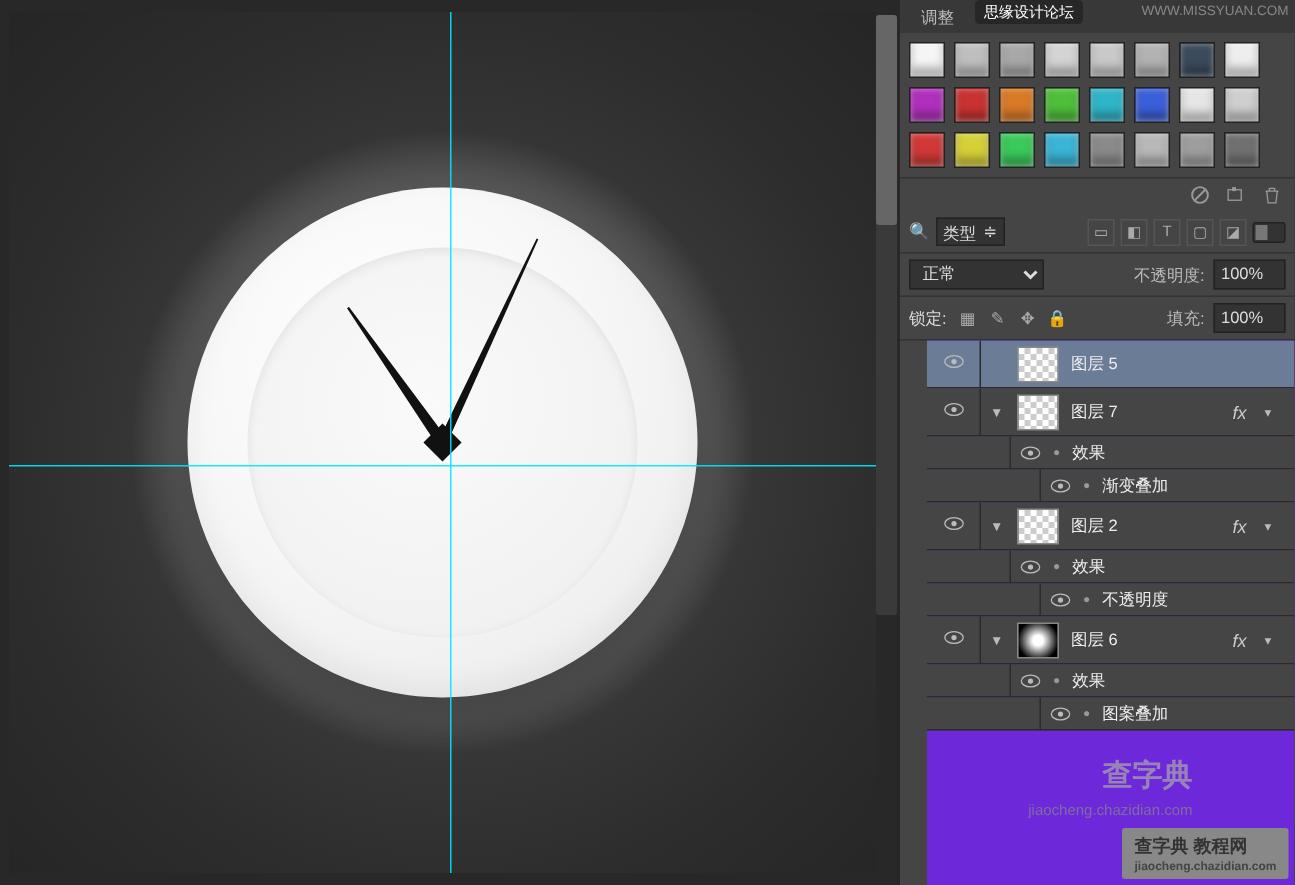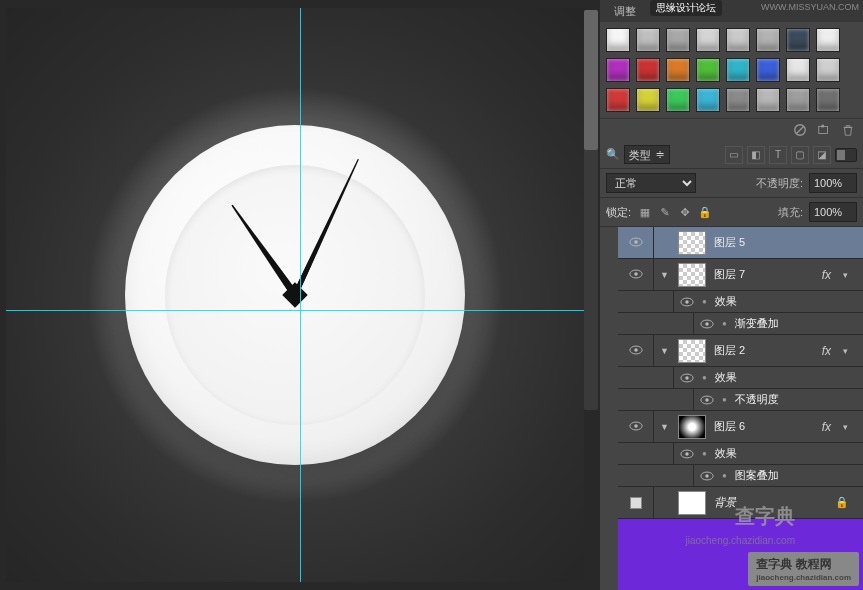--- a/index.html
+++ b/index.html
@@ -316,31 +316,20 @@
             <span class="sub-eye">
               <svg class="eye-icon" viewBox="0 0 16 10">
                 <ellipse cx="8" cy="5" rx="7" ry="4.5" fill="none" stroke="currentColor"></ellipse>
                 <circle cx="8" cy="5" r="2" fill="currentColor"></circle>
               </svg>
             </span>
             <span class="sub-bullet">●</span>
             <span class="layer-name">图案叠加</span>
           </div>
         </div>
-        <div class="layer-row">
-          <div class="eye-col">
-            <div class="bg-checkbox"></div>
-          </div>
-          <div class="layer-content">
-            <span class="disclosure"></span>
-            <div class="layer-thumb"></div>
-            <span class="layer-name italic">背景</span>
-            <span class="lock-indicator">🔒</span>
-          </div>
-        </div>
       </div>
 
   </div>
 </div>
 
 <div class="watermark1">查字典</div>
 <div class="watermark1-sub">jiaocheng.chazidian.com</div>
 <div class="watermark2">
   <span>查字典 教程网</span>
   <span class="watermark2-sub">jiaocheng.chazidian.com</span>

